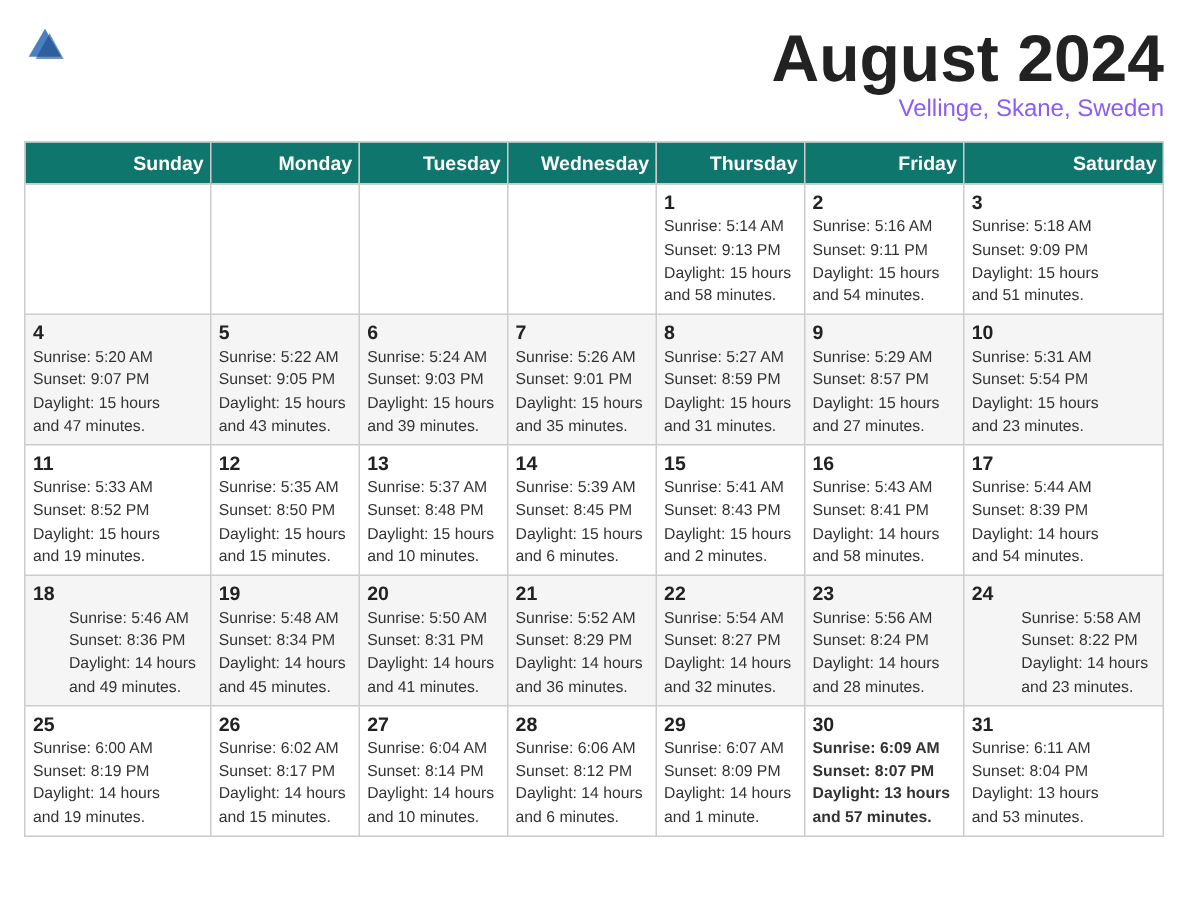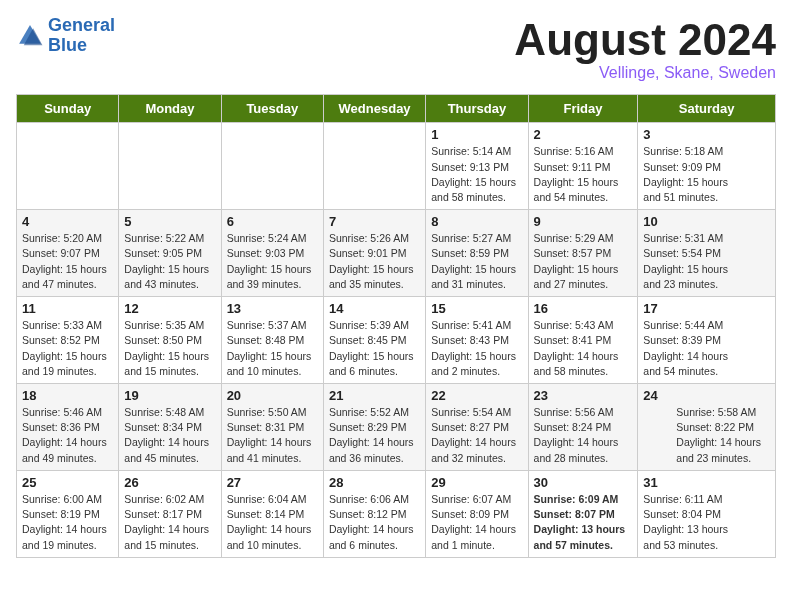--- a/index.html
+++ b/index.html
@@ -46,24 +46,24 @@
     .location-title {
       font-size: 16px;
       color: #8b5cf6;
     }
     table {
       width: 100%;
       border-collapse: collapse;
       font-size: 11px;
     }
     thead tr th {
-      background-color: #4d7c0f;
+      background-color: #0f766e;
       color: #fff;
       padding: 6px 4px;
-      text-align: center;
+      text-align: right;
       font-size: 13px;
       font-weight: bold;
       border: 1px solid #ccc;
     }
     tbody tr td {
       border: 1px solid #ccc;
       vertical-align: top;
       padding: 4px 5px;
       min-height: 80px;
       height: 80px;
@@ -91,24 +91,20 @@
 </head>
 <body>
 
 <div class="header">
   <div class="logo">
     <svg class="logo-icon" viewBox="0 0 36 36">
       <rect x="0" y="0" width="36" height="36" fill="white"></rect>
       <polygon points="18,4 32,28 4,28" fill="#2a6ab5" opacity="0.85"></polygon>
       <polygon points="22,8 34,30 10,30" fill="#1a4a8a" opacity="0.6"></polygon>
     </svg>
-    <div class="logo-text">
-      <div><span>General</span></div>
-      <div><span style="color:#2a6ab5;font-weight:bold;">Blue</span></div>
-    </div>
   </div>
   <div class="title-block">
     <div class="month-title">August 2024</div>
     <div class="location-title">Vellinge, Skane, Sweden</div>
   </div>
 </div>
 
 <table>
   <thead>
     <tr>
@@ -247,21 +243,21 @@
           <span class="day-num">17</span>
           <div class="day-info" style="white-space: pre-line;">Sunrise: 5:44 AM
 Sunset: 8:39 PM
 Daylight: 14 hours
 and 54 minutes.</div>
         </td>
       </tr>
       <tr>
         <td>
           <span class="day-num">18</span>
-          <div class="day-info" style="white-space: pre-line;">Sunrise: 5:46 AM
+          <div class="day-info" style="white-space: pre-line; margin-left: 24px;">Sunrise: 5:46 AM
 Sunset: 8:36 PM
 Daylight: 14 hours
 and 49 minutes.</div>
         </td>
         <td>
           <span class="day-num">19</span>
           <div class="day-info" style="white-space: pre-line;">Sunrise: 5:48 AM
 Sunset: 8:34 PM
 Daylight: 14 hours
 and 45 minutes.</div>

